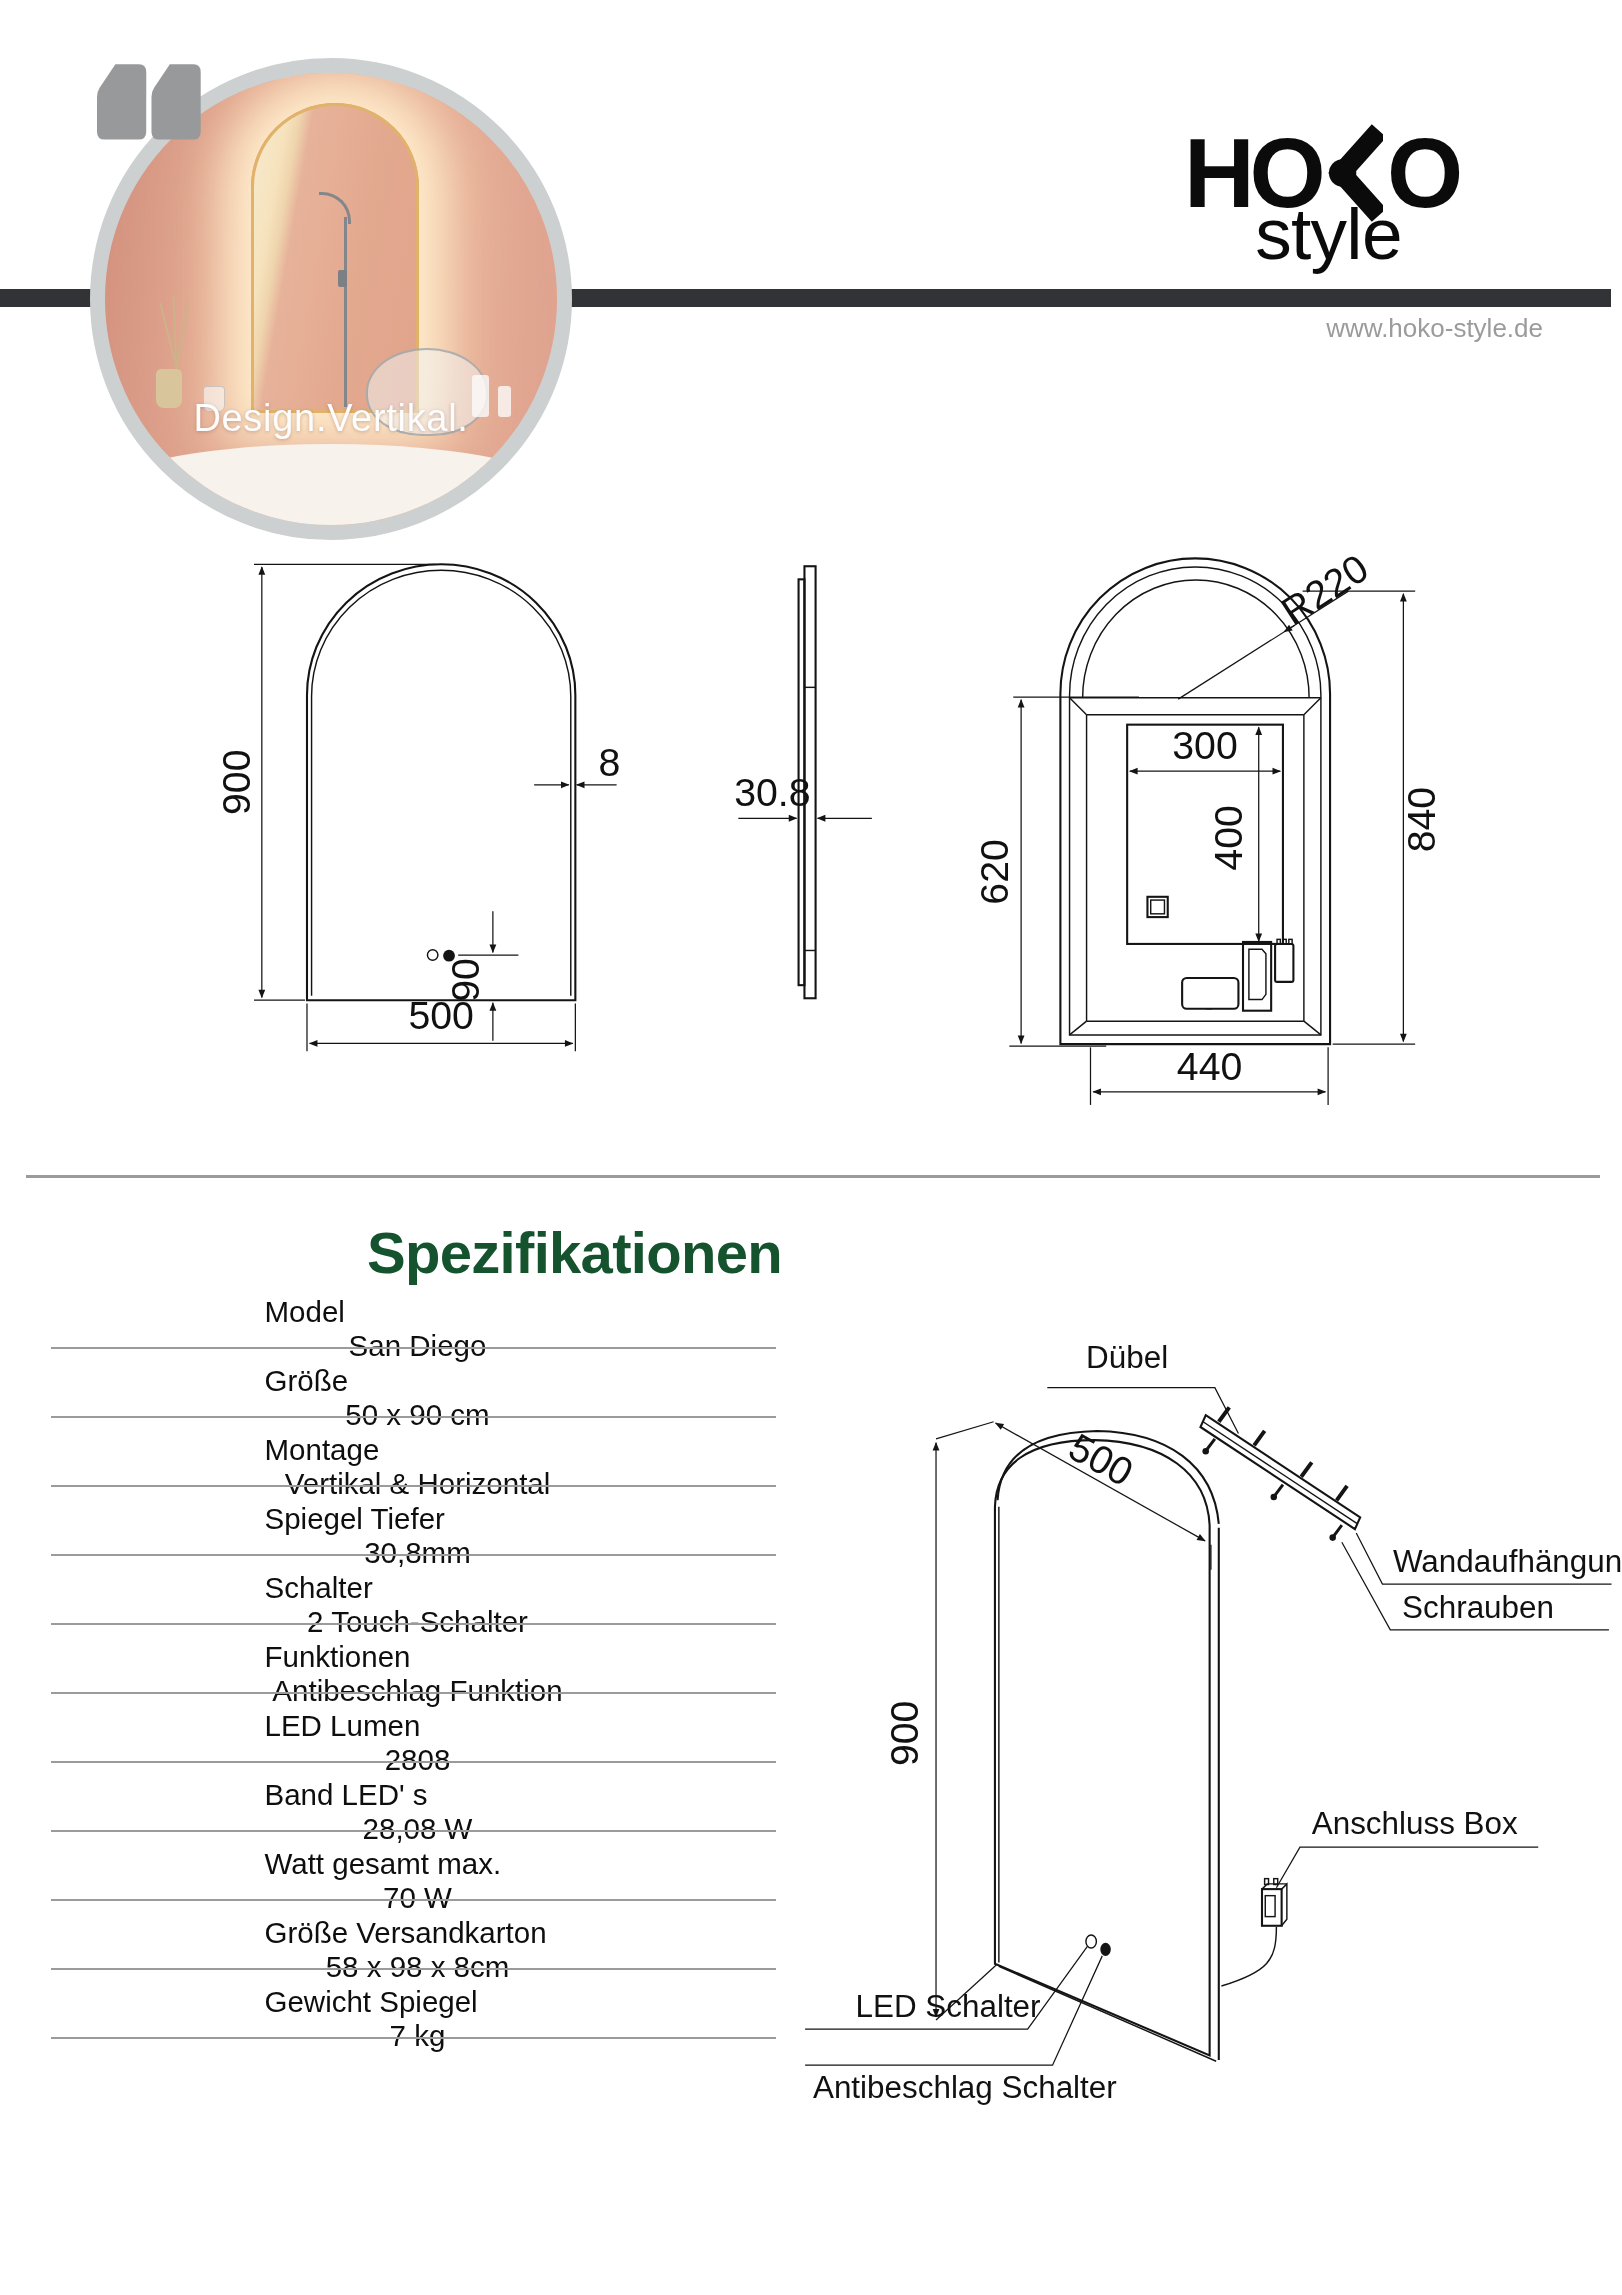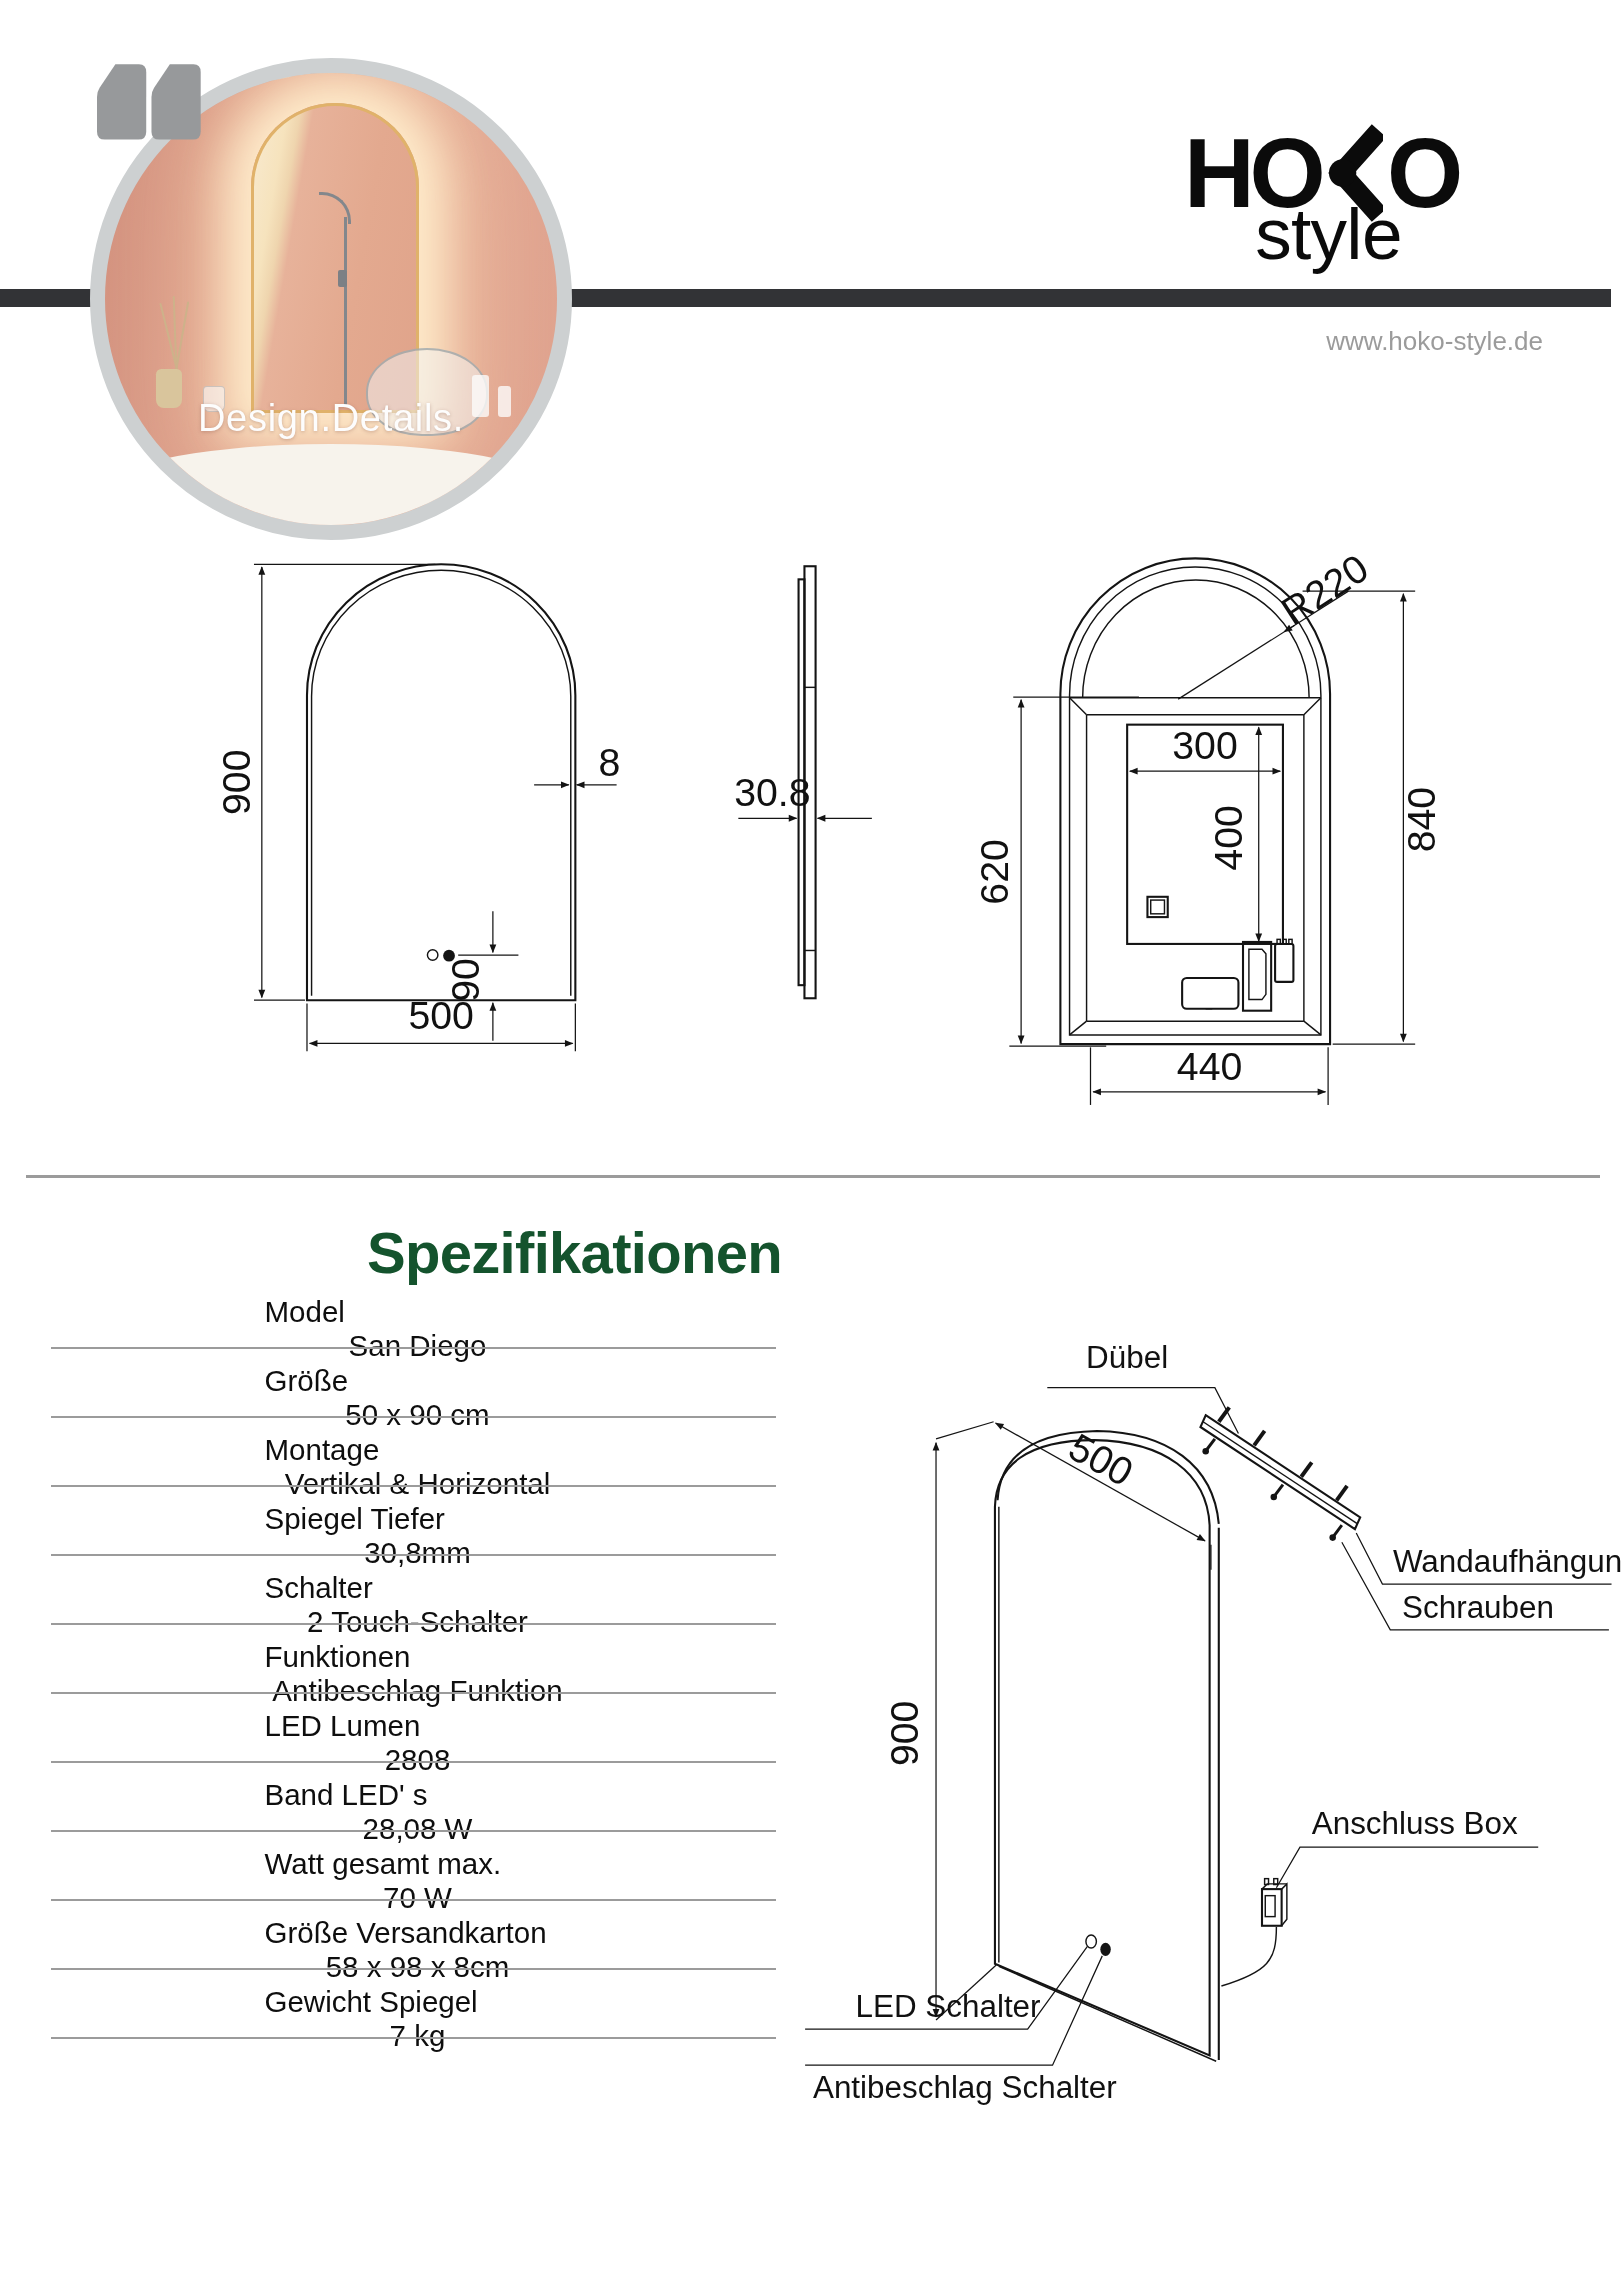--- a/index.html
+++ b/index.html
@@ -30,21 +30,21 @@
   .bottle{position:absolute;background:rgba(252,252,252,.78);border-radius:3.3px;}
   #photo-caption{position:absolute;left:0;right:0;top:324px;text-align:center;
     color:#fdfdfd;font-size:38px;letter-spacing:0.7px;text-shadow:0 0.7px 3.9px rgba(120,70,60,.35);}
   #quote-icon{position:absolute;left:97px;top:64px;}
 
   #brand{position:absolute;left:1184px;top:124px;width:367px;}
   #brand-word{display:flex;align-items:center;font-weight:bold;font-size:98px;letter-spacing:-5.2px;line-height:1;color:#0b0b0b;}
   #brand-word .k{margin:0 3.9px 0 6.5px;}
   #brand-sub{position:absolute;left:0;top:73px;width:289px;text-align:center;
     font-size:73px;line-height:1;color:#0b0b0b;letter-spacing:-0.7px;}
-  #website{position:absolute;left:1281px;top:326px;width:262px;text-align:right;
+  #website{position:absolute;left:1281px;top:313px;width:262px;text-align:right;
     font-size:26px;color:#9b9b9b;}
 
   
   #divider{position:absolute;left:26px;top:1175px;width:1574px;height:2.6px;background:#9b9b9b;}
   #spec-title{position:absolute;left:340px;top:1219px;width:469px;text-align:center;
     font-size:58px;font-weight:bold;letter-spacing:-0.7px;color:#14532d;}
   #spec-table{position:absolute;left:51px;top:1295px;width:725px;}
   .spec-row{position:relative;height:69px;display:flex;align-items:center;font-size:29.5px;color:#0e0e0e;flex-direction:column;}
   .spec-row .lbl{width:298px;flex:none;}
   .spec-row .val{flex:1;margin-left:8px;}
@@ -73,21 +73,21 @@
     </div>
     <div id="counter"></div>
     <div class="grass" style="left:63px;top:229px;transform:rotate(-14deg);"></div>
     <div class="grass" style="left:69px;top:223px;transform:rotate(-2deg);"></div>
     <div class="grass" style="left:76px;top:228px;transform:rotate(10deg);"></div>
     <div id="vase"></div>
     <div id="diffuser"></div>
     <div id="bowl"></div>
     <div class="bottle" style="left:367px;top:302px;width:17px;height:42px;"></div>
     <div class="bottle" style="left:393px;top:313px;width:13px;height:31px;"></div>
-    <div id="photo-caption">Design.Details.</div>
+    <div id="photo-caption">Design.Vertikal.</div>
   </div>
 
   <svg id="quote-icon" width="105" height="79" viewBox="0 0 160 120">
     <path fill="#97999b" d="M28,0 L64,0 Q75,0 75,12 L75,103 Q75,115 63,115 L12,115 Q0,115 0,103 L0,50 Q0,42 4,36 Z"></path>
     <path fill="#97999b" d="M111,0 L147,0 Q158,0 158,12 L158,103 Q158,115 146,115 L95,115 Q83,115 83,103 L83,50 Q83,42 87,36 Z"></path>
   </svg>
 
   <div id="brand">
     <div id="brand-word">
       <span>HO</span>

